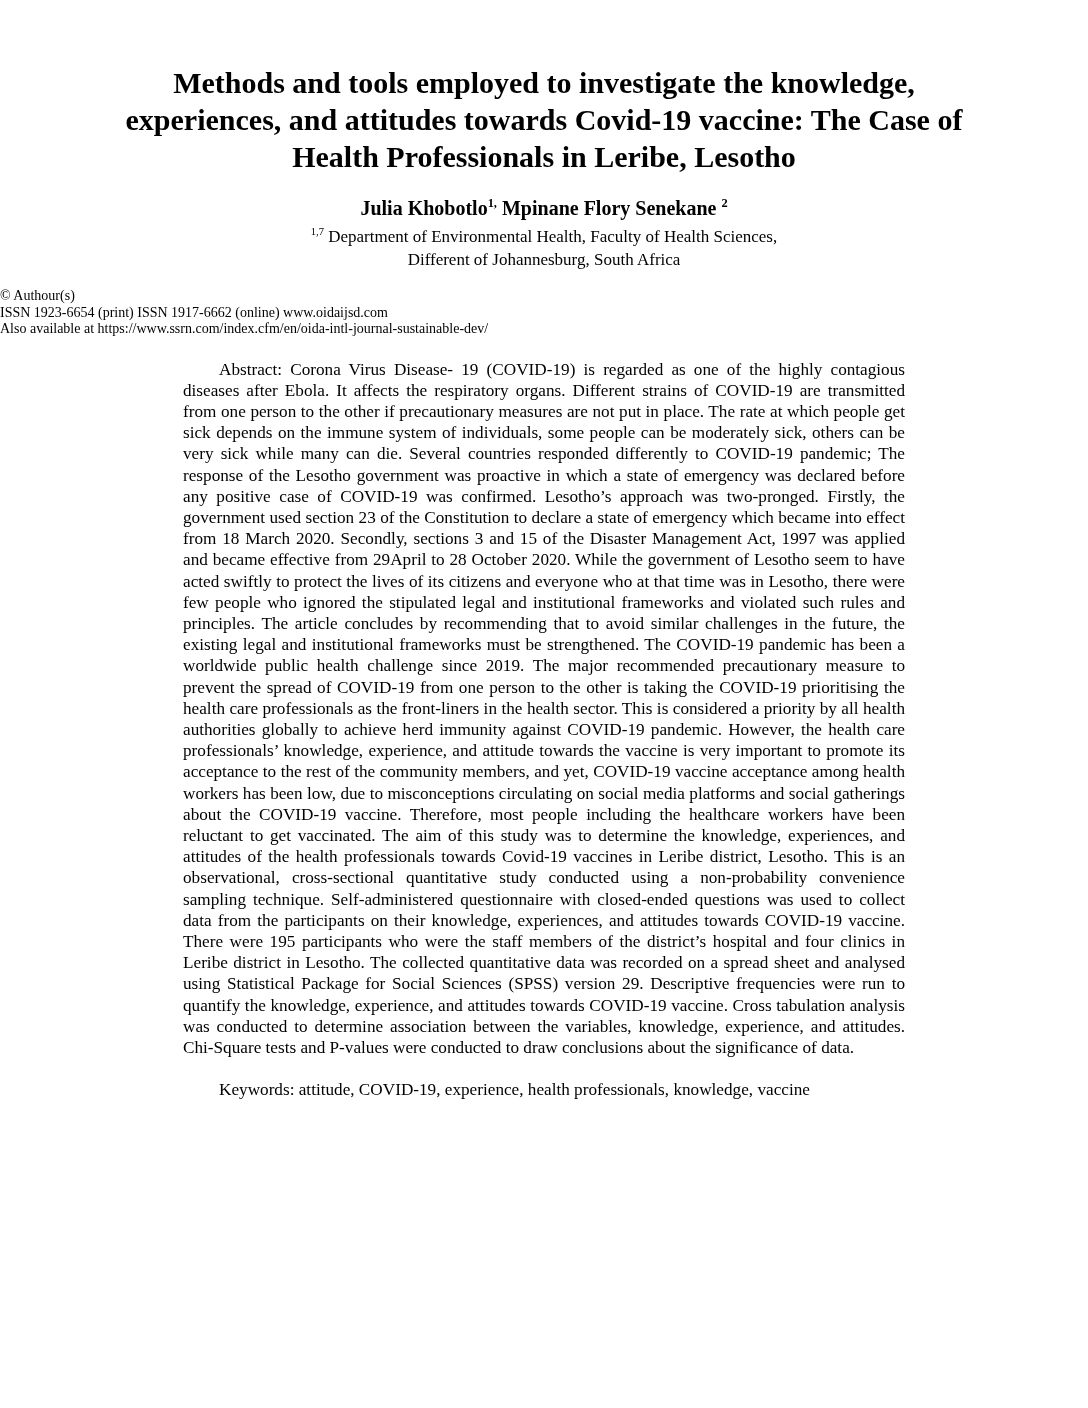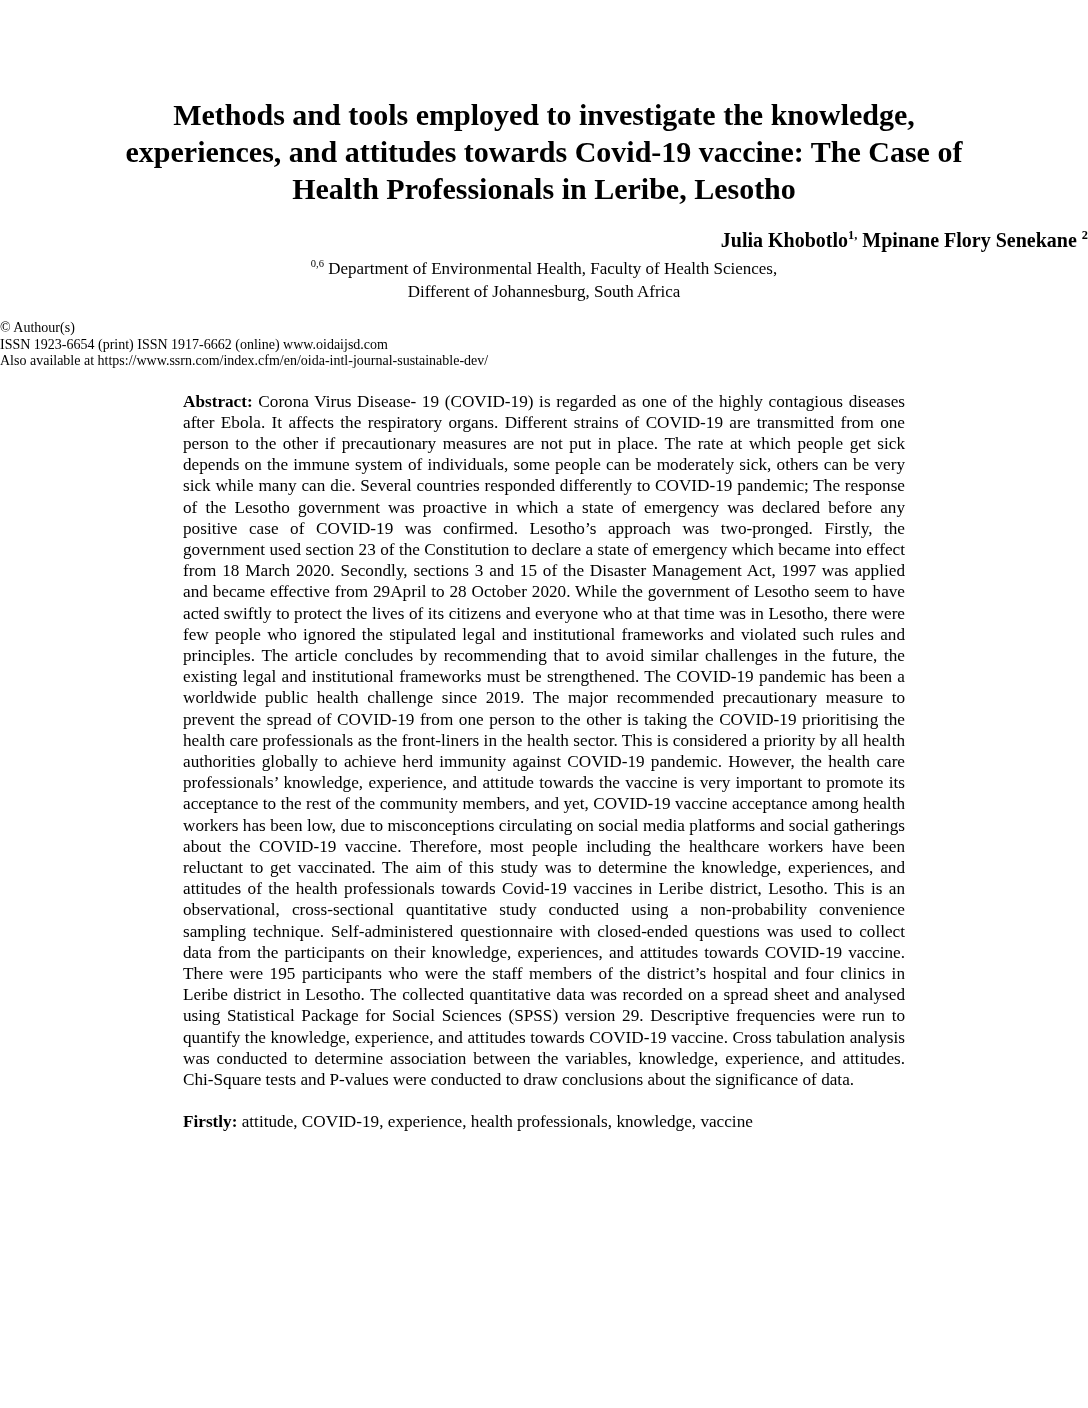--- a/index.html
+++ b/index.html
@@ -8,32 +8,32 @@
     width: 1088px;
     height: 1408px;
     margin: 0 auto;
     background: #ffffff;
     color: #000000;
     font-family: "Liberation Serif", serif;
     overflow: hidden;
   }
   .title {
     width: 840px;
-    margin: 96px auto 0;
+    margin: 64px auto 0;
     font-size: 30px;
     font-weight: bold;
     line-height: 37px;
     text-align: center;
   }
   .authors {
     margin-top: 20px;
     font-size: 20px;
     line-height: 26px;
     font-weight: bold;
-    text-align: right;
+    text-align: center;
   }
   .affil {
     font-size: 17px;
     line-height: 23px;
     text-align: center;
   }
   .affil-first { margin-top: 4px; }
   .imprint {
     margin-top: 17px;
     font-size: 14px;
@@ -47,44 +47,44 @@
     line-height: 21.2px;
     text-align: justify;
   }
   .keywords {
     width: 722px;
     margin: 21px auto 0;
     font-size: 17.2px;
     line-height: 21.2px;
     text-align: left;
   }
-  .b { font-weight: bold; }
+  .b { font-weight: normal; margin-left: 36px; }
   sup {
     font-size: 0.62em;
     line-height: 0;
     vertical-align: super;
   }
 </style>
 </head>
 <body>
 
 <div class="page">
 
   <h1 class="title">Methods and tools employed to investigate the knowledge, experiences, and attitudes towards Covid-19 vaccine: The Case of Health Professionals in Leribe, Lesotho</h1>
 
   <div class="authors"><span>Julia Khobotlo</span><sup>1,</sup><span> Mpinane Flory Senekane </span><sup>2</sup></div>
 
-  <div class="affil affil-first"><sup>0,6</sup><span> Department of Environmental Health, Faculty of Health Sciences,</span></div>
+  <div class="affil affil-first"><sup>1,7</sup><span> Department of Environmental Health, Faculty of Health Sciences,</span></div>
 
   <div class="affil">Different of Johannesburg, South Africa</div>
 
 
   <div class="imprint">
     <div>© Authour(s)</div>
     <div>ISSN 1923-6654 (print) ISSN 1917-6662 (online) www.oidaijsd.com</div>
     <div>Also available at https://www.ssrn.com/index.cfm/en/oida-intl-journal-sustainable-dev/</div>
   </div>
 
   <p class="abstract"><span class="b">Abstract:</span><span> Corona Virus Disease- 19 (COVID-19) is regarded as one of the highly contagious diseases after Ebola. It affects the respiratory organs. Different strains of COVID-19 are transmitted from one person to the other if precautionary measures are not put in place. The rate at which people get sick depends on the immune system of individuals, some people can be moderately sick, others can be very sick while many can die. Several countries responded differently to COVID-19 pandemic; The response of the Lesotho government was proactive in which a state of emergency was declared before any positive case of COVID-19 was confirmed. Lesotho’s approach was two-pronged. Firstly, the government used section 23 of the Constitution to declare a state of emergency which became into effect from 18 March 2020. Secondly, sections 3 and 15 of the Disaster Management Act, 1997 was applied and became effective from 29April to 28 October 2020. While the government of Lesotho seem to have acted swiftly to protect the lives of its citizens and everyone who at that time was in Lesotho, there were few people who ignored the stipulated legal and institutional frameworks and violated such rules and principles. The article concludes by recommending that to avoid similar challenges in the future, the existing legal and institutional frameworks must be strengthened. The COVID-19 pandemic has been a worldwide public health challenge since 2019. The major recommended precautionary measure to prevent the spread of COVID-19 from one person to the other is taking the COVID-19 prioritising the health care professionals as the front-liners in the health sector. This is considered a priority by all health authorities globally to achieve herd immunity against COVID-19 pandemic. However, the health care professionals’ knowledge, experience, and attitude towards the vaccine is very important to promote its acceptance to the rest of the community members, and yet, COVID-19 vaccine acceptance among health workers has been low, due to misconceptions circulating on social media platforms and social gatherings about the COVID-19 vaccine. Therefore, most people including the healthcare workers have been reluctant to get vaccinated. The aim of this study was to determine the knowledge, experiences, and attitudes of the health professionals towards Covid-19 vaccines in Leribe district, Lesotho. This is an observational, cross-sectional quantitative study conducted using a non-probability convenience sampling technique. Self-administered questionnaire with closed-ended questions was used to collect data from the participants on their knowledge, experiences, and attitudes towards COVID-19 vaccine. There were 195 participants who were the staff members of the district’s hospital and four clinics in Leribe district in Lesotho. The collected quantitative data was recorded on a spread sheet and analysed using Statistical Package for Social Sciences (SPSS) version 29. Descriptive frequencies were run to quantify the knowledge, experience, and attitudes towards COVID-19 vaccine. Cross tabulation analysis was conducted to determine association between the variables, knowledge, experience, and attitudes. Chi-Square tests and P-values were conducted to draw conclusions about the significance of data.</span></p>
 
-  <p class="keywords"><span class="b">Firstly:</span><span> attitude, COVID-19, experience, health professionals, knowledge, vaccine</span></p>
+  <p class="keywords"><span class="b">Keywords:</span><span> attitude, COVID-19, experience, health professionals, knowledge, vaccine</span></p>
 
 </div>
 
 </body></html>

